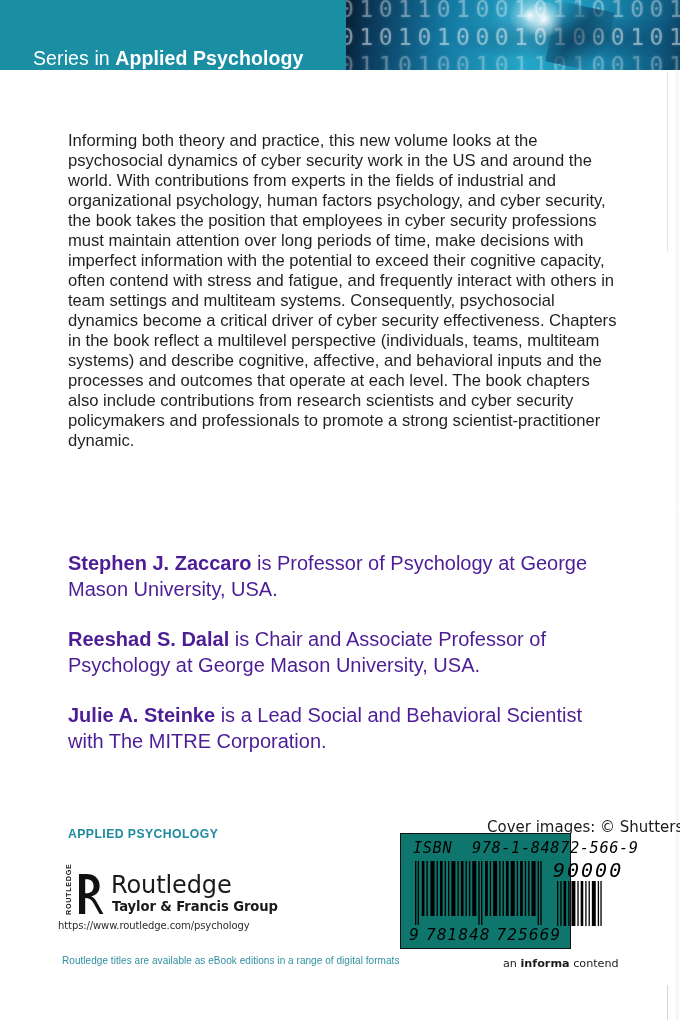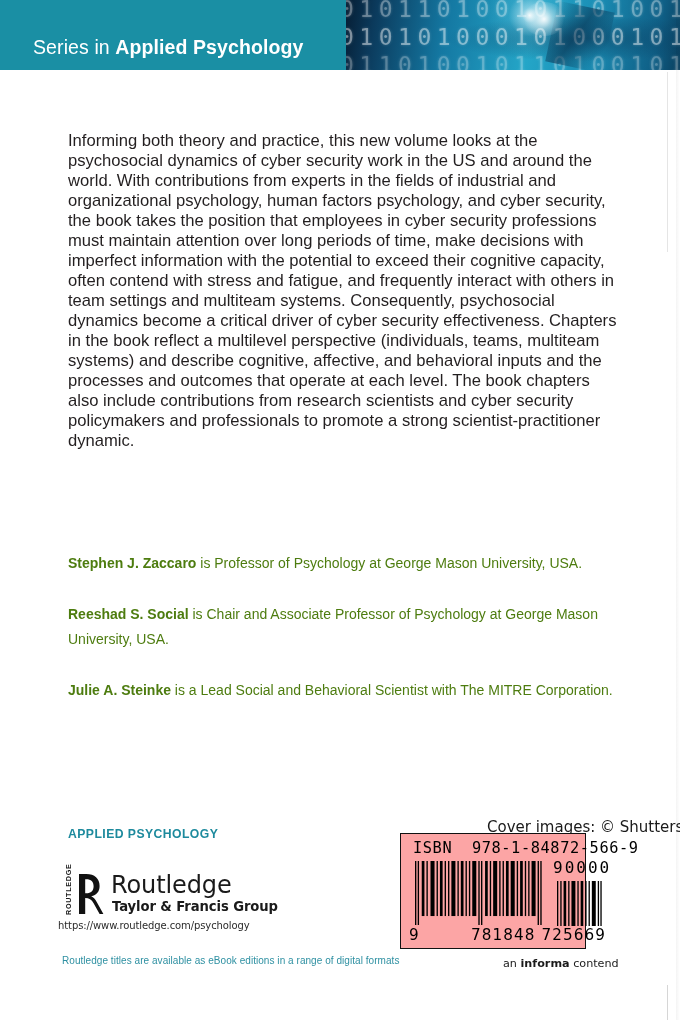--- a/index.html
+++ b/index.html
@@ -28,21 +28,21 @@
   .banner-teal {
     position: absolute;
     left: 0; top: 0;
     width: 346px;
     height: 70px;
     background: #1a8fa4;
   }
   .banner-series {
     position: absolute;
     left: 33px;
-    top: 36px;
+    top: 47px;
     font-size: 19.5px;
     color: #ffffff;
     letter-spacing: 0.1px;
     white-space: nowrap;
   }
   .banner-series .strong { font-weight: bold; }
 
   
   .banner-image {
     position: absolute;
@@ -102,23 +102,23 @@
     color: #231f20;
   }
   .blurb p { margin: 0; }
 
   
   .bios {
     position: absolute;
     left: 68px;
     top: 551px;
     width: 549px;
-    font-size: 14px;
+    font-size: 20px;
     line-height: 25.6px;
-    color: #4d7c0f;
+    color: #4c1d95;
   }
   .bio { margin: 0 0 25px 0; }
   .bio:last-child { margin-bottom: 0; }
   .bio .name { font-weight: bold; }
 
   
   .series-tag {
     position: absolute;
     left: 68px;
     top: 827px;
@@ -196,25 +196,26 @@
     top: 818px;
     font-family: "DejaVu Sans", sans-serif;
     font-size: 15px;
     color: #1a1a1a;
     white-space: nowrap;
   }
   .barcode-box {
     position: absolute;
     left: 400px;
     top: 833px;
-    width: 186px;
+    width: 171px;
     height: 116px;
-    background: #fca5a5;
+    background: #0f766e;
     border: 1.6px solid #111111;
     box-sizing: border-box;
+    font-style: italic;
   }
   .isbn-line {
     position: absolute;
     left: 12px;
     top: 5px;
     font-family: "DejaVu Sans Mono", monospace;
     font-size: 15.3px;
     color: #000000;
     letter-spacing: 0.6px;
     white-space: nowrap;
@@ -231,37 +232,37 @@
     left: 156px;
     top: 47px;
     width: 46px;
     height: 45px;
   }
   .addon-digits {
     position: absolute;
     left: 152px;
     top: 24px;
     font-family: "DejaVu Sans Mono", monospace;
-    font-size: 16px;
+    font-size: 20px;
     letter-spacing: 2px;
     color: #000000;
   }
   .ean-digits {
     position: absolute;
     left: 8px;
     top: 92px;
     font-family: "DejaVu Sans", sans-serif;
     font-size: 15.2px;
     color: #000000;
     letter-spacing: 0.3px;
     white-space: nowrap;
   }
   .ean-digits .grp { display: inline-block; }
   .ean-digits .g0 { margin-right: 7px; }
-  .ean-digits .g1 { margin-right: 6px; letter-spacing: 1.1px; margin-left: 45px; }
+  .ean-digits .g1 { margin-right: 6px; letter-spacing: 1.1px; }
   .ean-digits .g2 { letter-spacing: 1.1px; }
   .informa {
     position: absolute;
     left: 503px;
     top: 957px;
     font-family: "DejaVu Sans", sans-serif;
     font-size: 11.2px;
     color: #1a1a1a;
     white-space: nowrap;
   }
@@ -312,21 +313,21 @@
 
   <div class="blurb">
     <p>Informing both theory and practice, this new volume looks at the psychosocial dynamics of cyber security work in the US and around the world. With contributions from experts in the fields of industrial and organizational psychology, human factors psychology, and cyber security, the book takes the position that employees in cyber security professions must maintain attention over long periods of time, make decisions with imperfect information with the potential to exceed their cognitive capacity, often contend with stress and fatigue, and frequently interact with others in team settings and multiteam systems. Consequently, psychosocial dynamics become a critical driver of cyber security effectiveness. Chapters in the book reflect a multilevel perspective (individuals, teams, multiteam systems) and describe cognitive, affective, and behavioral inputs and the processes and outcomes that operate at each level. The book chapters also include contributions from research scientists and cyber security policymakers and professionals to promote a strong scientist-practitioner dynamic.</p>
   </div>
 
   <div class="bios">
     <p class="bio">
       <span class="name">Stephen J. Zaccaro</span><span> is Professor of Psychology at George Mason University, USA.</span>
     </p>
     <p class="bio">
-      <span class="name">Reeshad S. Social</span><span> is Chair and Associate Professor of Psychology at George Mason University, USA.</span>
+      <span class="name">Reeshad S. Dalal</span><span> is Chair and Associate Professor of Psychology at George Mason University, USA.</span>
     </p>
     <p class="bio">
       <span class="name">Julie A. Steinke</span><span> is a Lead Social and Behavioral Scientist with The MITRE Corporation.</span>
     </p>
   </div>
 
   <div class="series-tag">APPLIED PSYCHOLOGY</div>
 
   <div class="routledge-logo">
     <div class="rl-vert">ROUTLEDGE</div>

